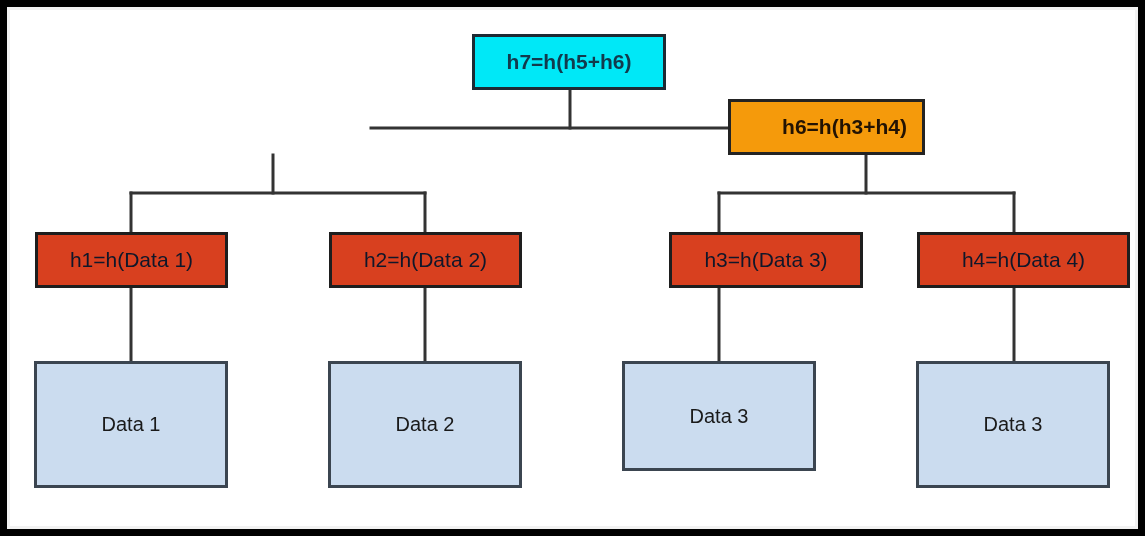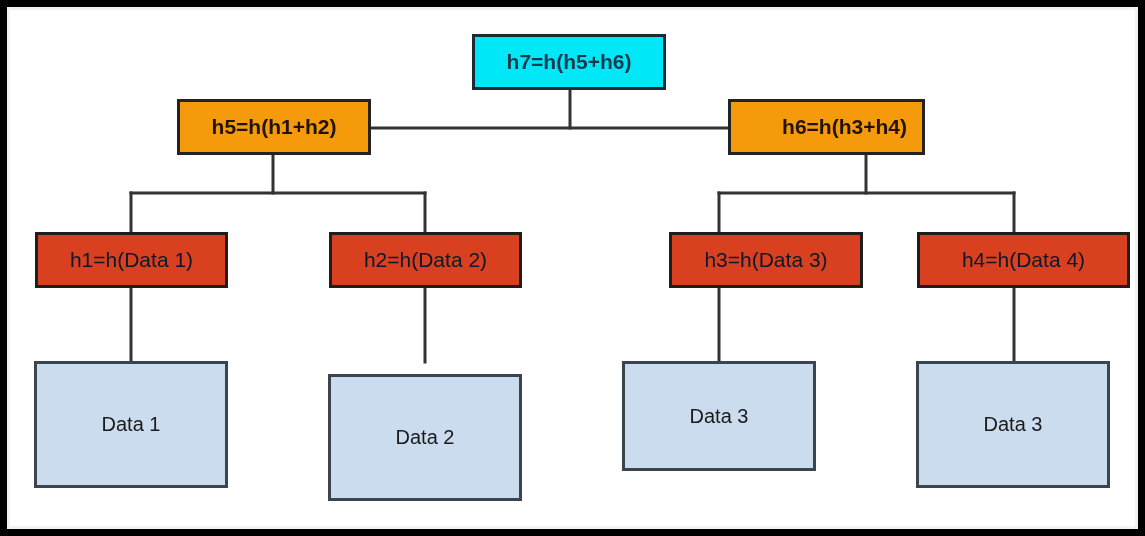--- a/index.html
+++ b/index.html
@@ -120,30 +120,29 @@
 
         <line x1="131" y1="287" x2="131" y2="362"></line>
         <line x1="425" y1="287" x2="425" y2="362"></line>
         <line x1="719" y1="287" x2="719" y2="362"></line>
         <line x1="1014" y1="287" x2="1014" y2="362"></line>
       </g>
     </svg>
 
     <div class="node root" style="left:472px; top:34px; width:194px; height:56px;">h7=h(h5+h6)</div>
 
-    <div class="node branch" style="left:177px; top:99px; width:194px; height:56px;">h5=h(h1+h2)</div>
     <div class="node branch" style="left:728px; top:99px; width:197px; height:56px;padding-left:36px;">h6=h(h3+h4)</div>
 
     <div class="node leafhash" style="left:35px; top:232px; width:193px; height:56px;">h1=h(Data 1)</div>
     <div class="node leafhash" style="left:329px; top:232px; width:193px; height:56px;">h2=h(Data 2)</div>
     <div class="node leafhash" style="left:622px; top:232px; width:194px; height:56px;margin-left:47px;">h3=h(Data 3)</div>
     <div class="node leafhash" style="left:917px; top:232px; width:213px; height:56px;">h4=h(Data 4)</div>
 
     <div class="node datablock" style="left:34px; top:361px; width:194px; height:127px;">Data 1</div>
-    <div class="node datablock" style="left:328px; top:374px; width:194px; height:127px;">Data 2</div>
+    <div class="node datablock" style="left:328px; top:361px; width:194px; height:127px;">Data 2</div>
     <div class="node datablock" style="left:622px; top:361px; width:194px; height:110px;">Data 3</div>
     <div class="node datablock" style="left:916px; top:361px; width:194px; height:127px;">Data 3</div>
 
   </div>
 
   <div class="frame-outer"></div>
 
 </div>
 
 </body></html>

